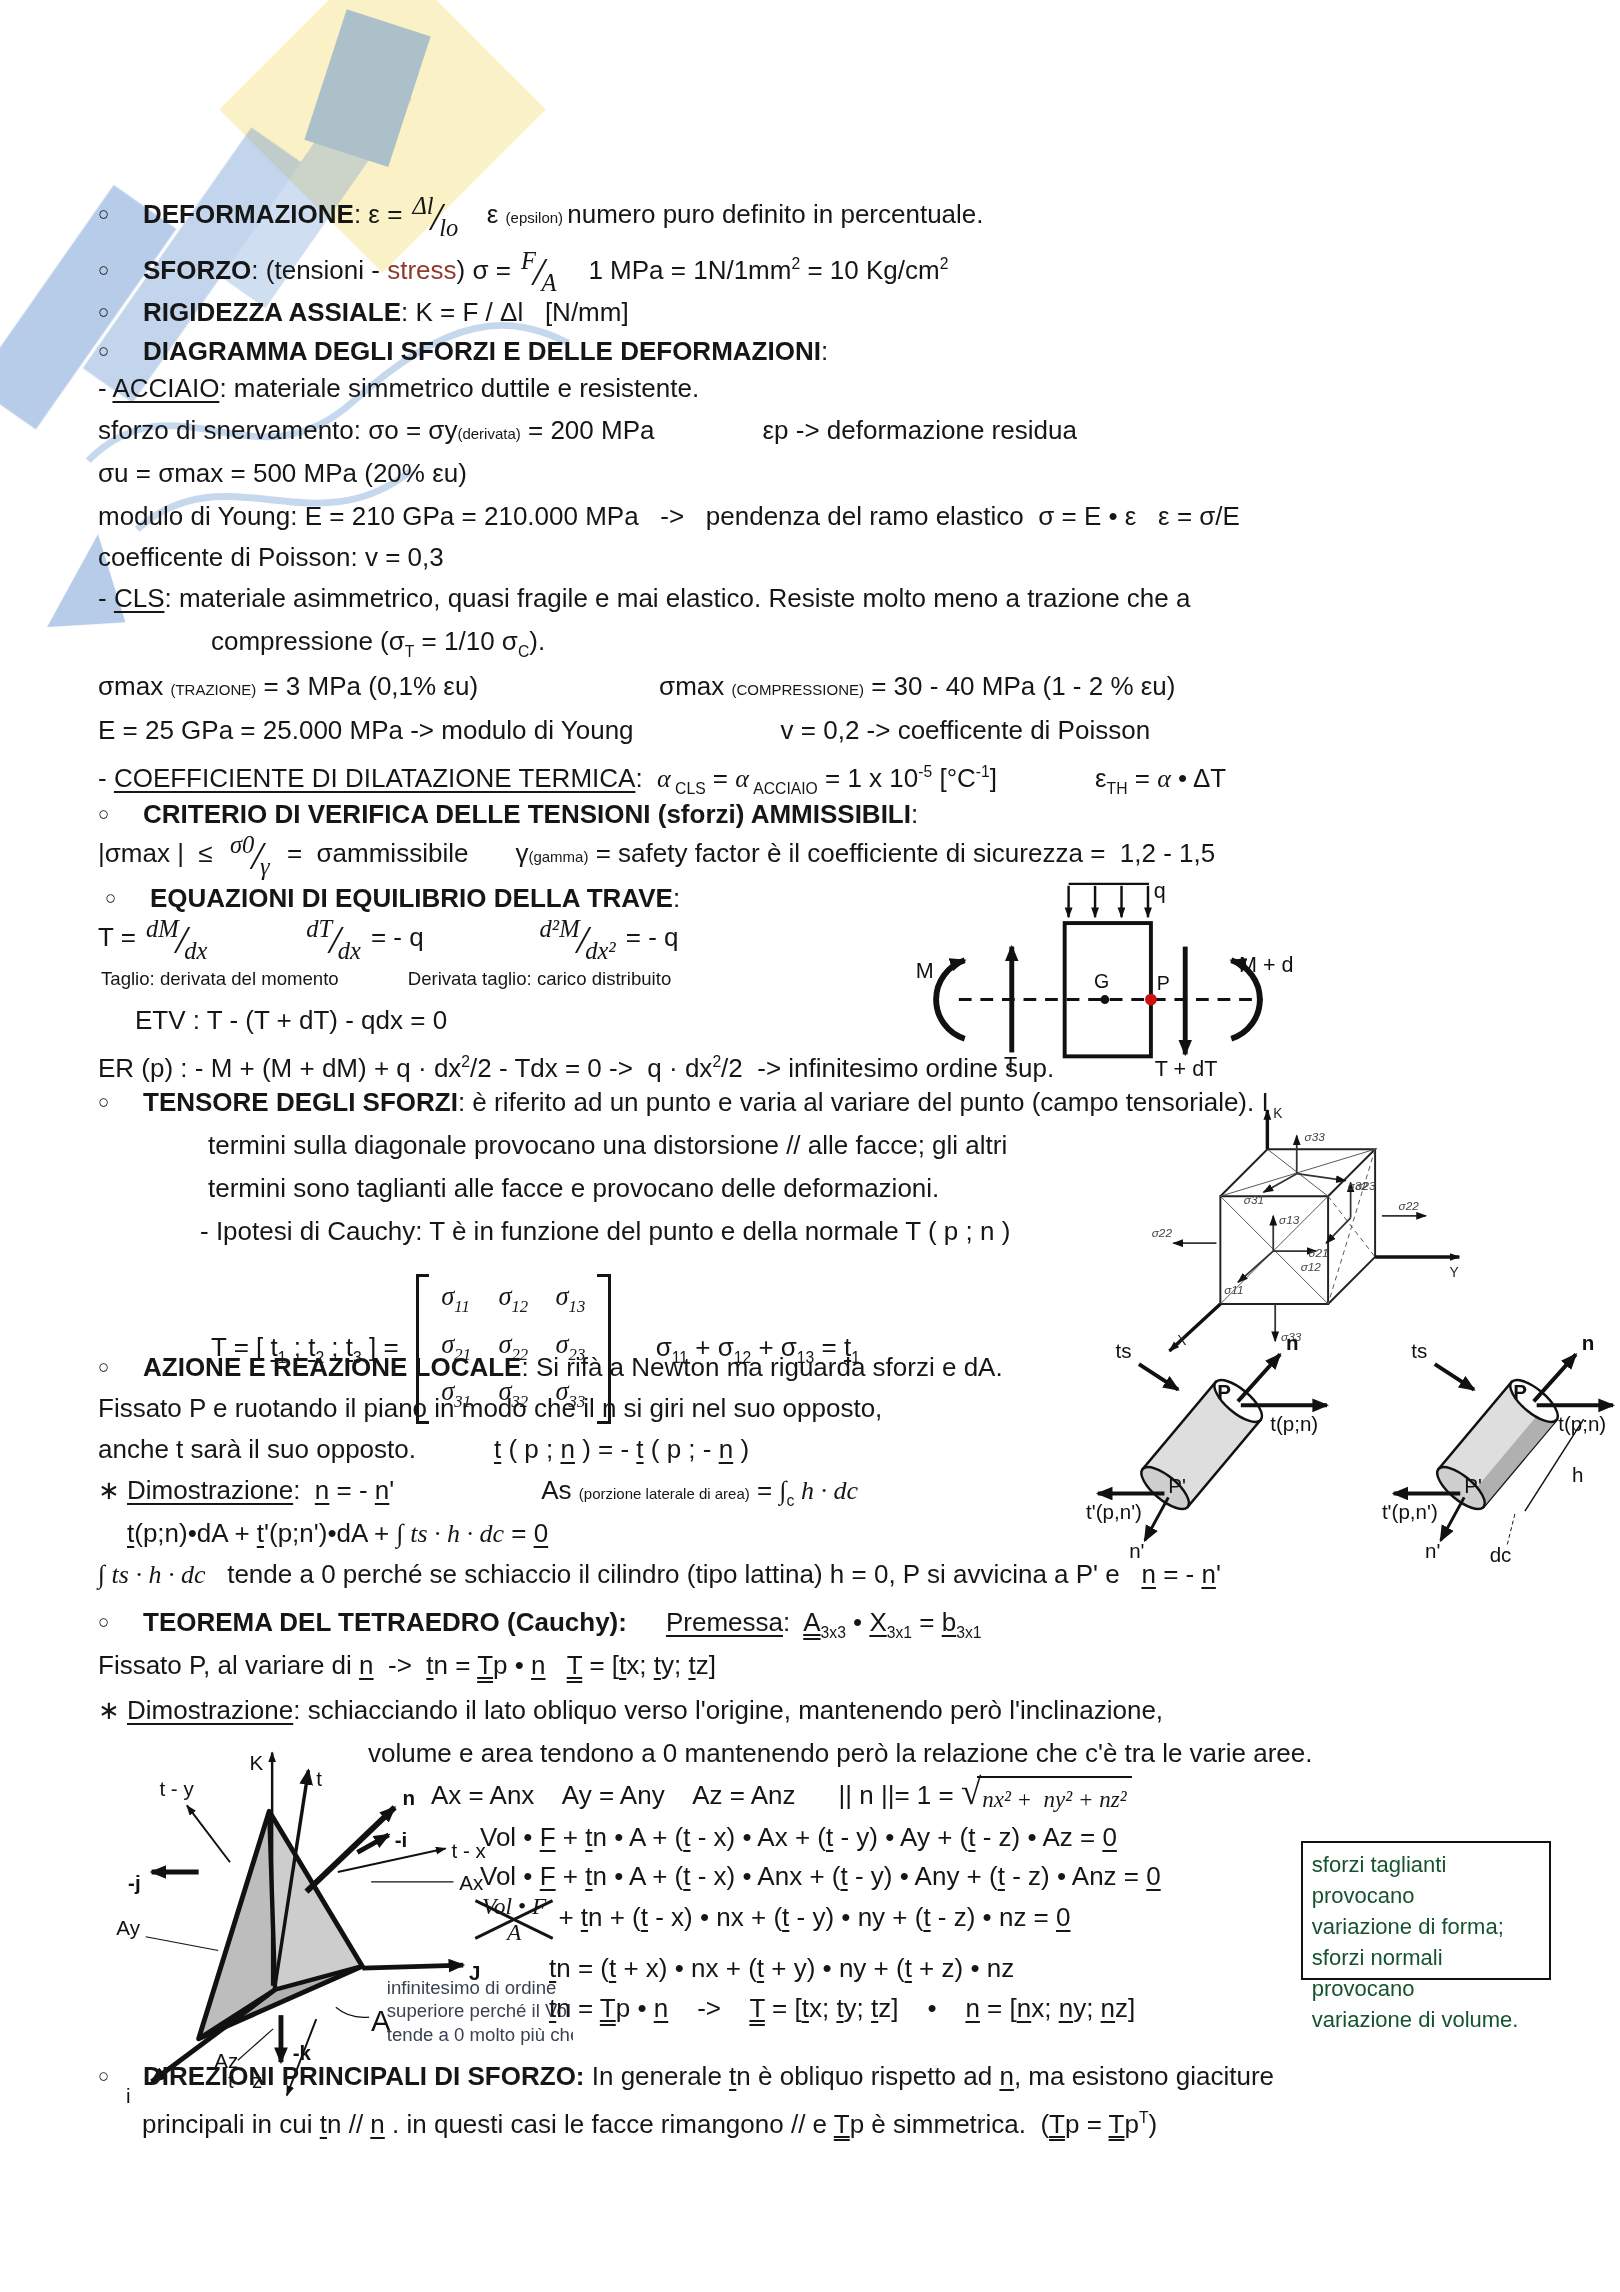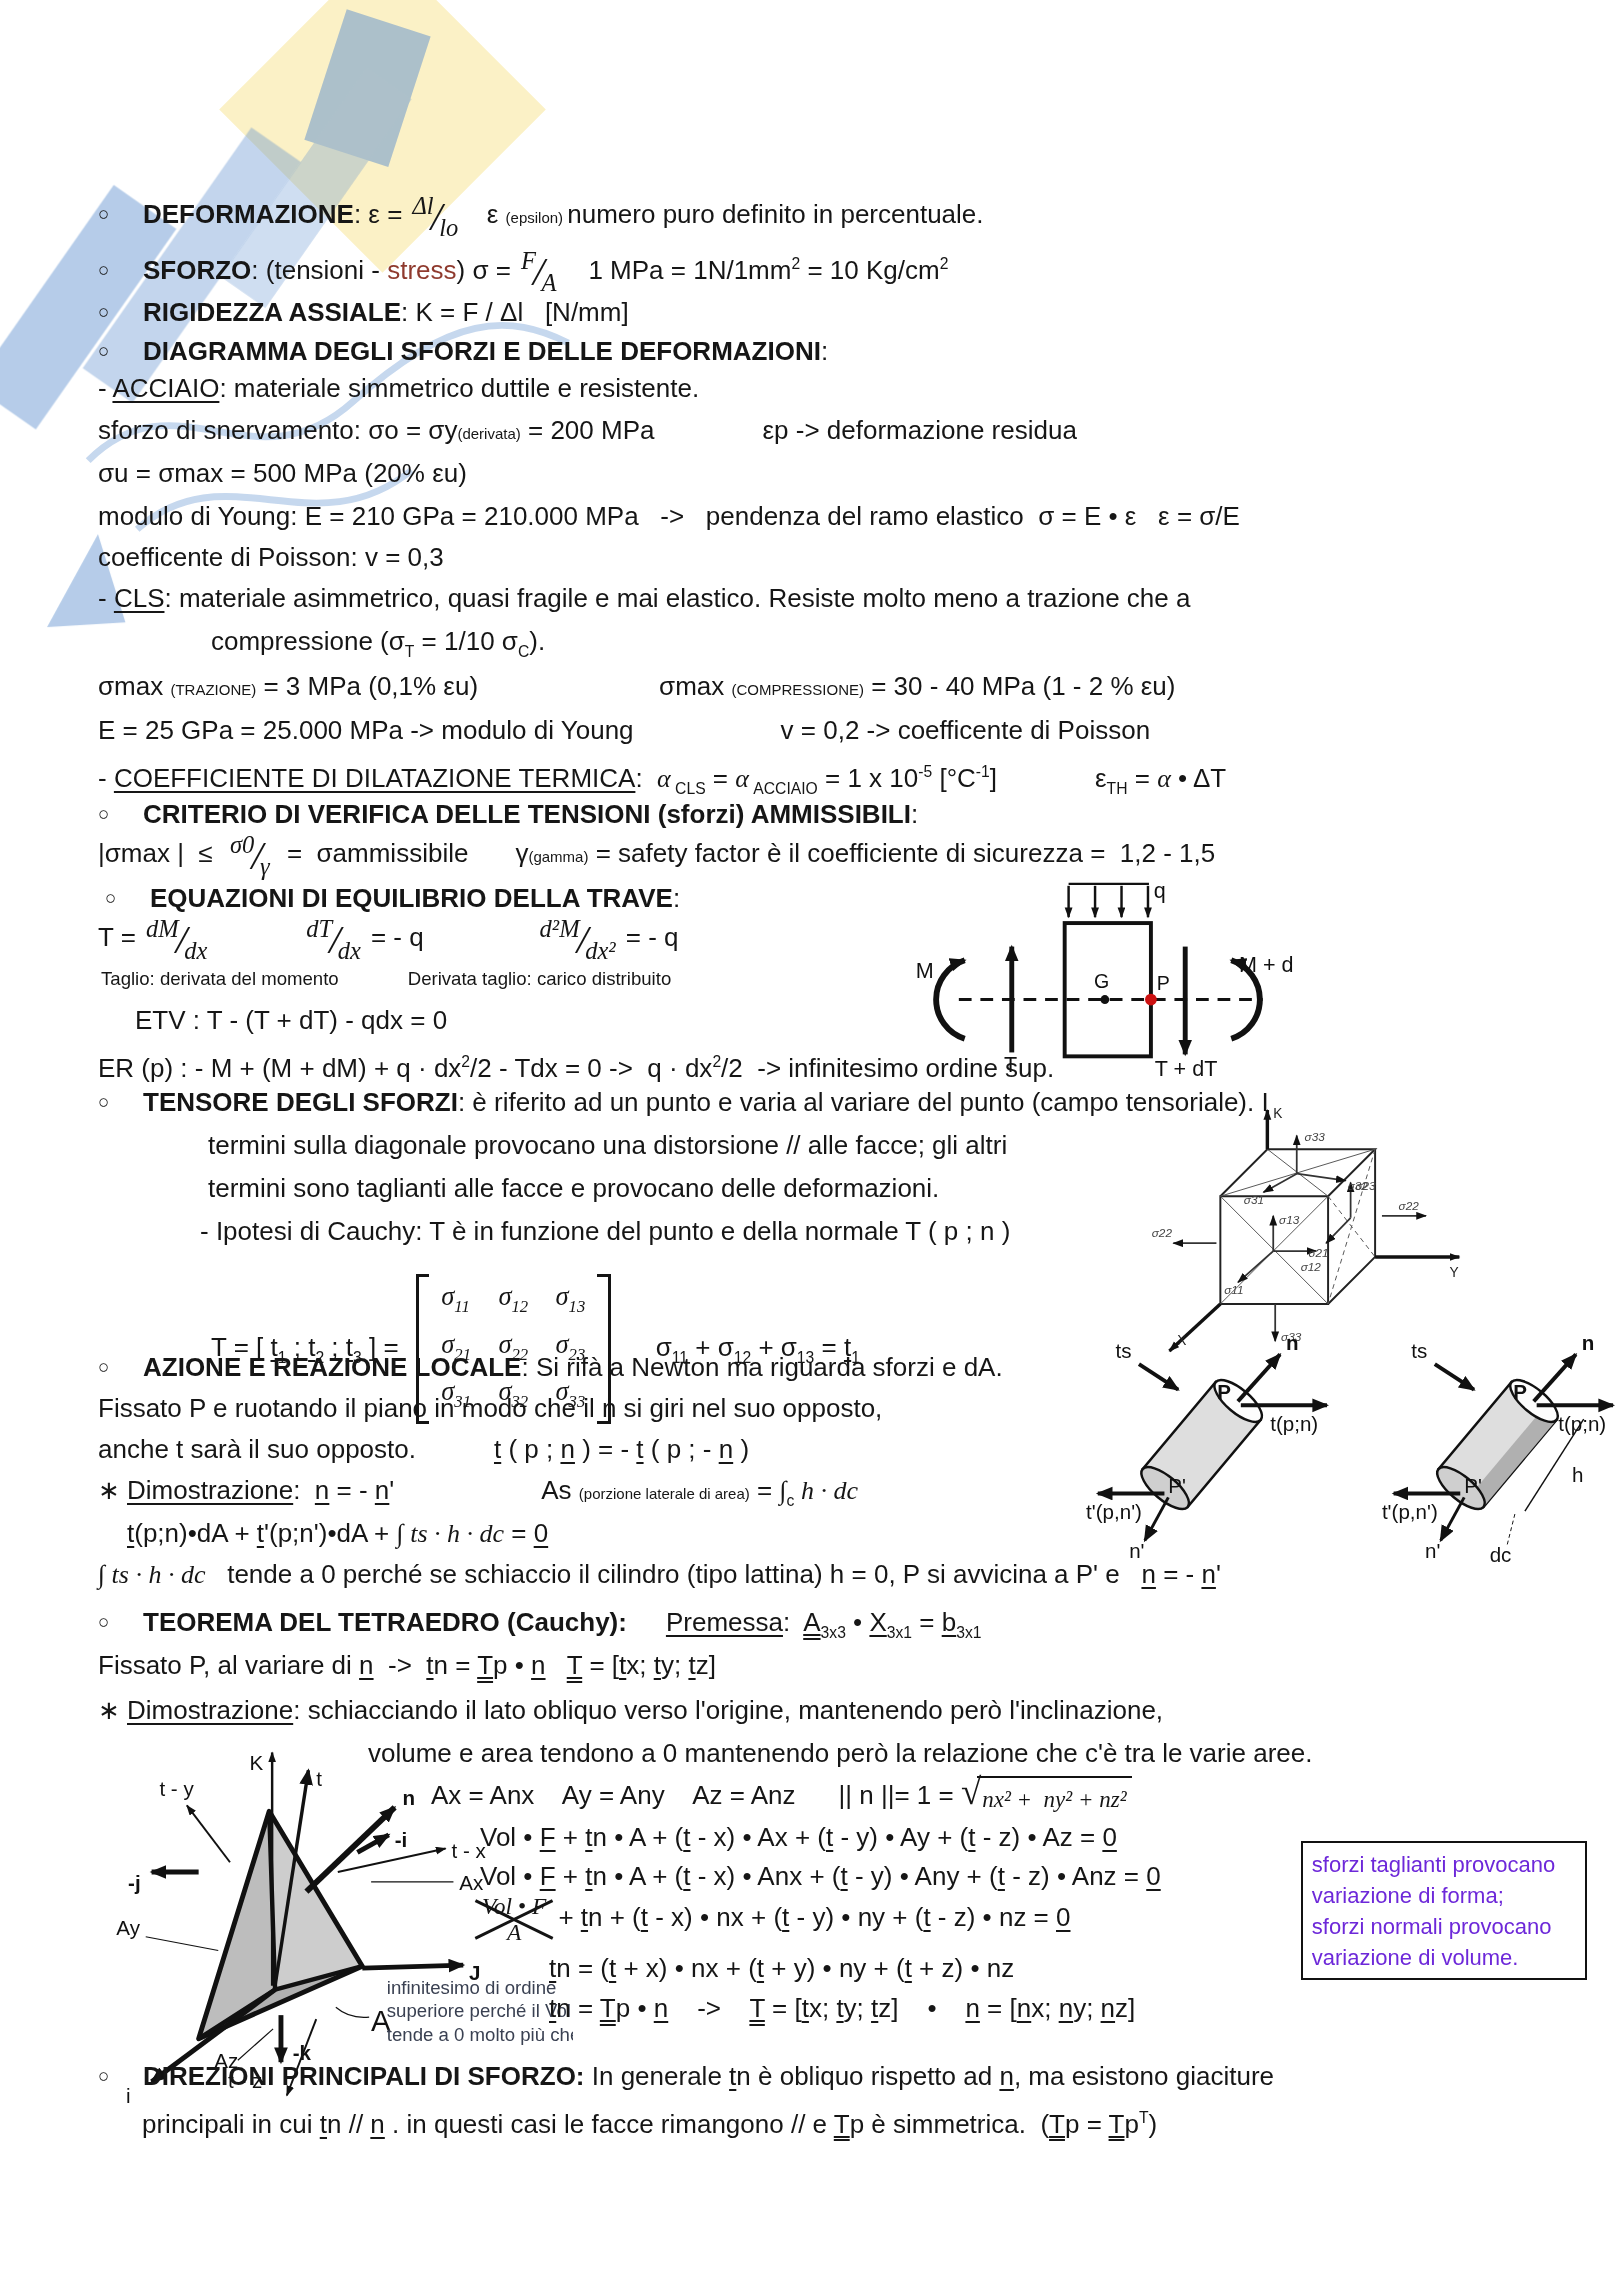--- a/index.html
+++ b/index.html
@@ -42,23 +42,23 @@
   .mgrid{display:grid;grid-template-columns:repeat(3,auto);column-gap:27.4px;row-gap:2.9px;
          padding:4.9px 11.8px;font-family:"Liberation Serif",serif;font-style:italic;
          font-size:26.5px;line-height:35px;}
   .mcell{white-space:nowrap;}
   .msub{font-size:16.7px;vertical-align:-6.9px;}
   
   .diag{position:absolute;z-index:1;}
   .diag text{font-family:"Liberation Sans",sans-serif;}
   .serif{font-family:"Liberation Serif",serif;}
   
-  #note-box{position:absolute;left:1301px;top:1841px;width:286px;height:139px;box-sizing:border-box;
+  #note-box{position:absolute;left:1301px;top:1841px;width:250px;height:139px;box-sizing:border-box;
             border:2.5px solid #111;padding:5.9px 8.8px;font-size:22px;line-height:31px;
-            color:#6d28d9;z-index:2;}
+            color:#14532d;z-index:2;}
 </style>
 </head>
 <body>
 
 <div id="page">
 
   <div class="wm" id="wm-diamond"></div>
   <svg class="wm" width="686" height="686" style="left:0;top:0;" viewBox="0 0 700 700">
     <g opacity="0.5" fill="var(--wm-blue,#5d8fce)">
       <rect x="330" y="20" width="90" height="140" transform="rotate(18 375 90)"></rect>

